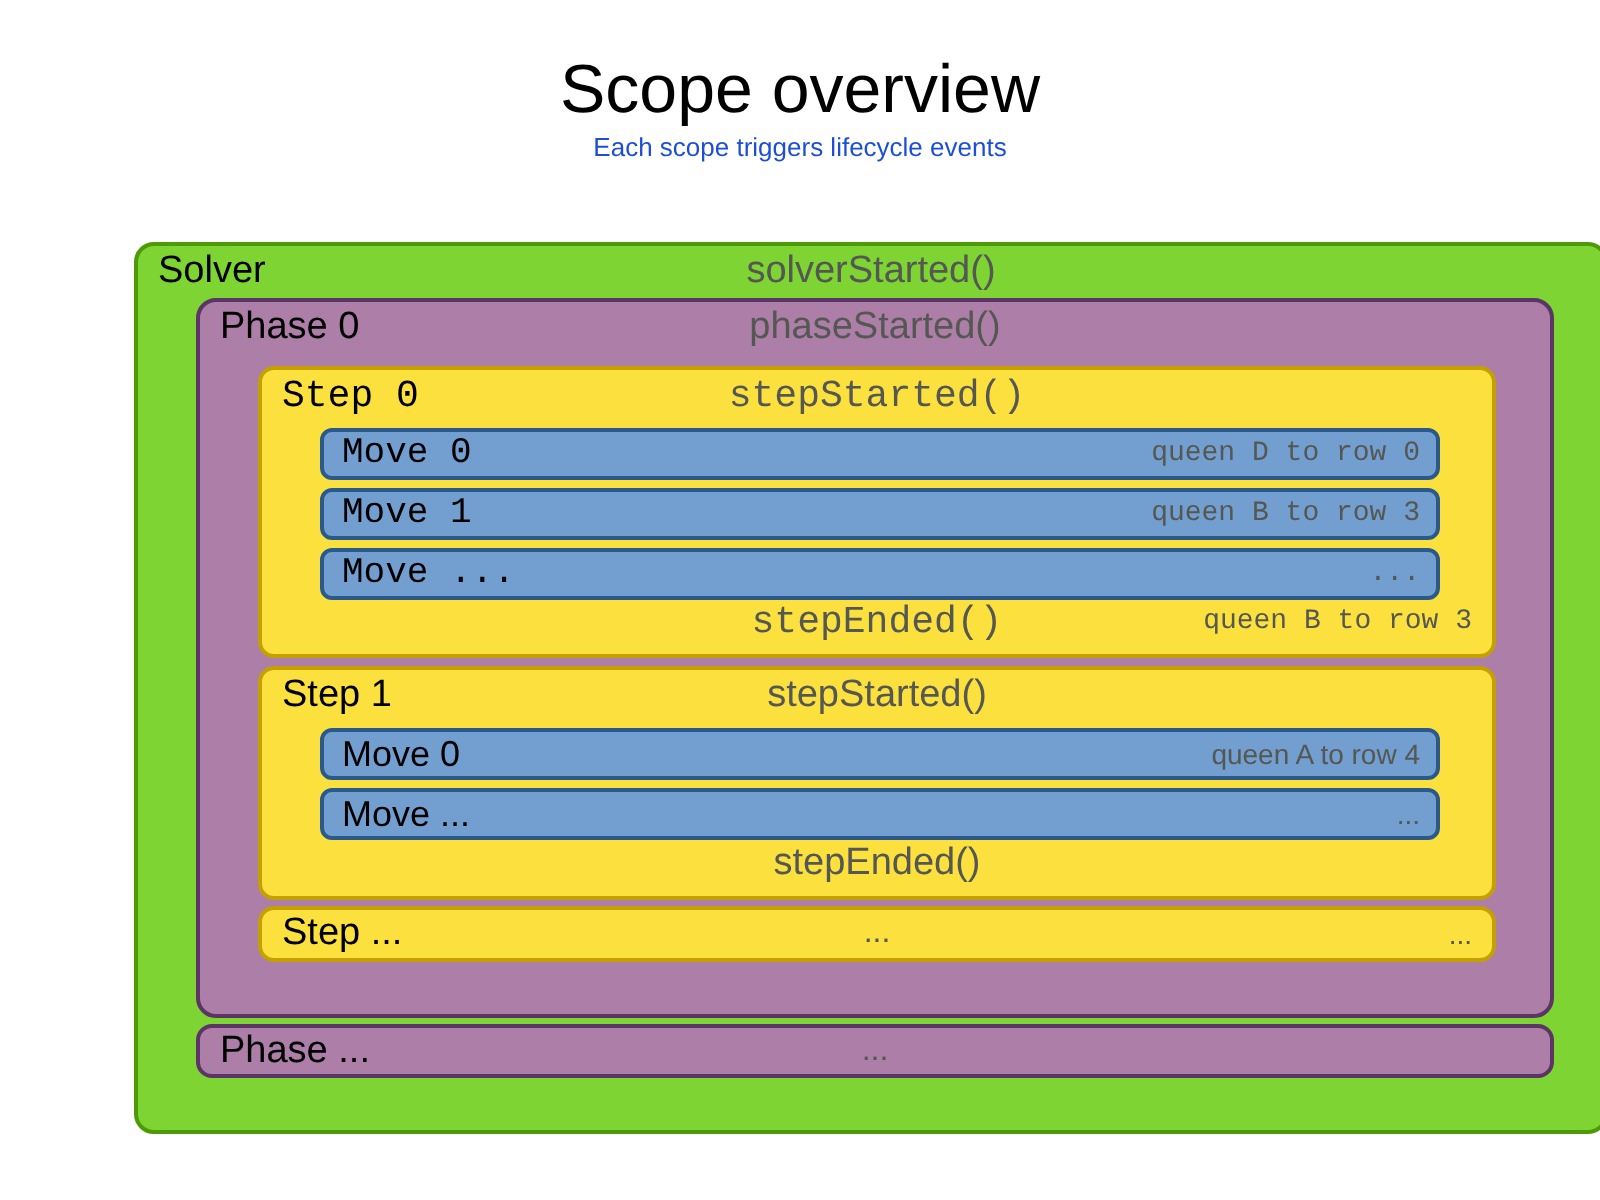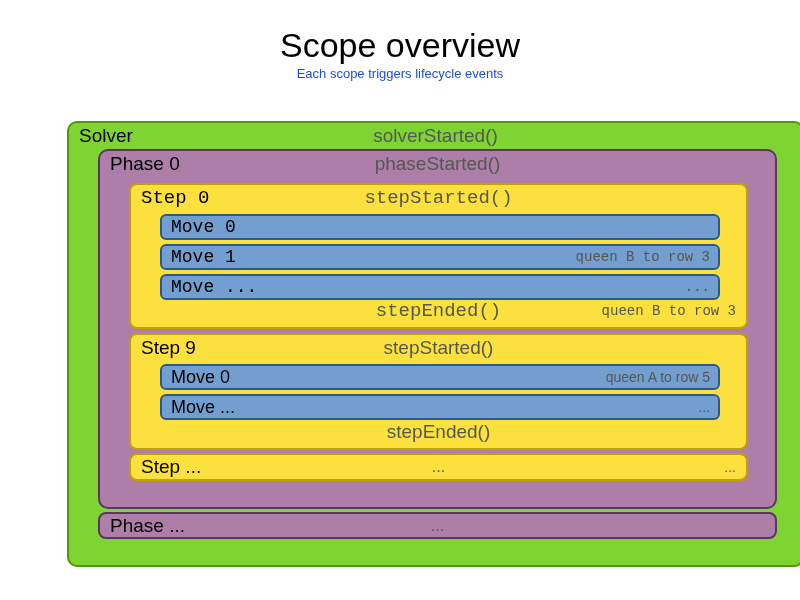--- a/index.html
+++ b/index.html
@@ -69,45 +69,46 @@
       </div>
 
       <div class="scope-box step0-box" style="left:29px; top:32px;font-family:Liberation Mono, monospace;">
         <div class="hdr-row">
           <span class="scope-label">Step 0</span>
           <span class="event-text">stepStarted()</span>
         </div>
 
         <div class="move-box" style="top:29px;">
           <span class="move-label">Move 0</span>
+          <span class="move-note">queen D to row 0</span>
         </div>
         <div class="move-box" style="top:59px;">
           <span class="move-label">Move 1</span>
           <span class="move-note">queen B to row 3</span>
         </div>
         <div class="move-box" style="top:89px;">
           <span class="move-label">Move ...</span>
           <span class="move-note">...</span>
         </div>
 
         <div class="footer-row">
           <span class="event-text">stepEnded()</span>
           <span class="note-text">queen B to row 3</span>
         </div>
       </div>
 
       <div class="scope-box step1-box" style="left:29px; top:182px;">
         <div class="hdr-row">
-          <span class="scope-label">Step 9</span>
+          <span class="scope-label">Step 1</span>
           <span class="event-text">stepStarted()</span>
         </div>
 
         <div class="move-box" style="top:29px;">
           <span class="move-label">Move 0</span>
-          <span class="move-note">queen A to row 5</span>
+          <span class="move-note">queen A to row 4</span>
         </div>
         <div class="move-box" style="top:59px;">
           <span class="move-label">Move ...</span>
           <span class="move-note">...</span>
         </div>
 
         <div class="footer-row">
           <span class="event-text">stepEnded()</span>
         </div>
       </div>

